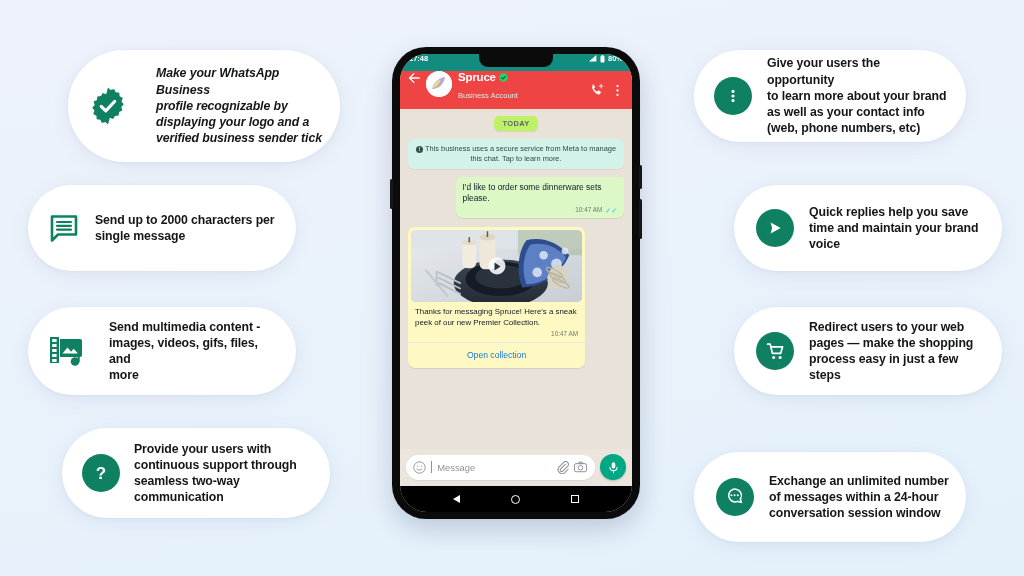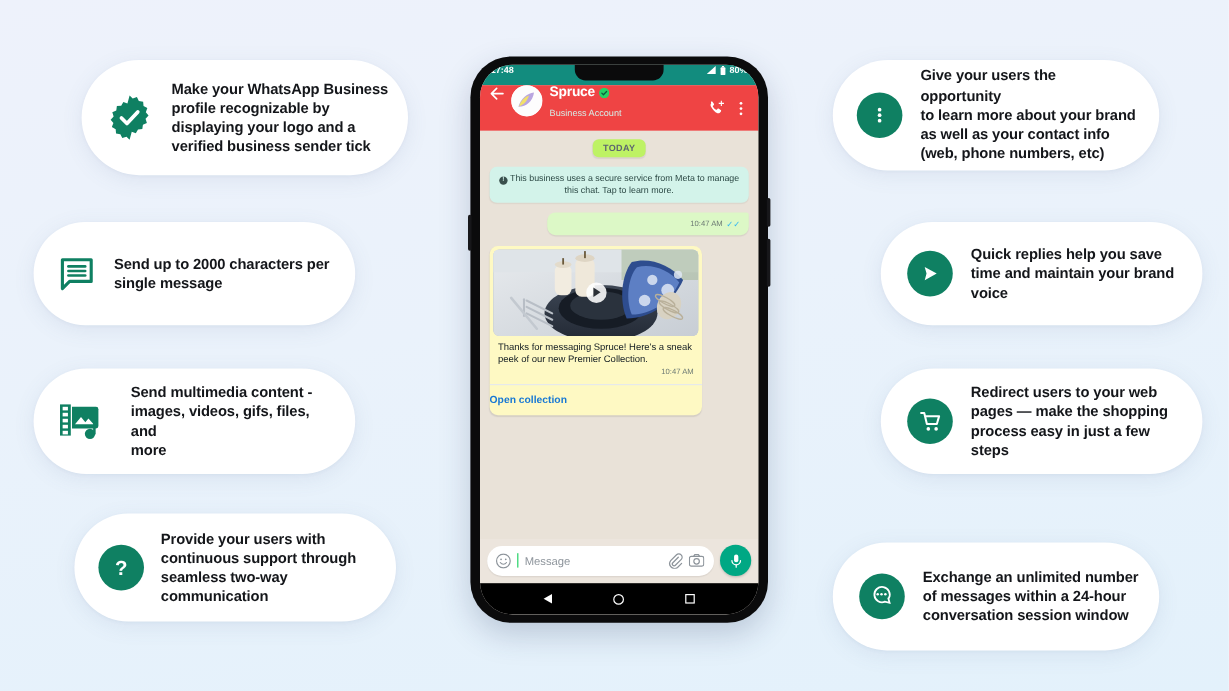--- a/index.html
+++ b/index.html
@@ -30,21 +30,21 @@
   .card .txt {
     font-size: 12.3px;
     line-height: 1.32;
     color: #14161a;
     font-weight: 600;
     letter-spacing: -0.1px;
     white-space: pre-line;
   }
 
   
-  #card-verified { left: 68px;  top: 50px;  width: 272px; height: 96px;  padding: 0 16px 0 20px; gap: 15px; }
+  #card-verified { left: 68px;  top: 50px;  width: 272px; height: 112px;  padding: 0 16px 0 20px; gap: 28px; font-style: italic; }
   #card-chars    { left: 28px;  top: 185px; width: 268px; height: 86px;  padding: 0 16px 0 20px; gap: 15px; }
   #card-media    { left: 28px;  top: 307px; width: 268px; height: 88px;  padding: 0 14px 0 20px; gap: 25px; }
   #card-support  { left: 62px;  top: 428px; width: 268px; height: 90px;  padding: 0 16px 0 20px; gap: 14px; }
   
   #card-profile  { left: 694px; top: 50px;  width: 272px; height: 92px;  padding: 0 16px 0 20px; gap: 15px; }
   #card-replies  { left: 734px; top: 185px; width: 268px; height: 86px;  padding: 0 16px 0 22px; gap: 15px; }
   #card-redirect { left: 734px; top: 307px; width: 268px; height: 88px;  padding: 0 14px 0 22px; gap: 15px; }
   #card-session  { left: 694px; top: 452px; width: 272px; height: 90px;  padding: 0 16px 0 22px; gap: 15px; }
 
   .circ {
@@ -162,21 +162,21 @@
     display:flex; align-items:center; justify-content:center;
   }
   .play:after{
     content:""; width:0;height:0;
     border-left:6px solid #2c3136; border-top:4px solid transparent; border-bottom:4px solid transparent;
     margin-left:2px;
   }
   .card-msg .body { padding: 5px 7px 3px 7px; font-size: 7.9px; line-height:1.35; color:#111b21; }
   .card-msg .divider { height:1px; background:#e6e9eb; margin: 1px 0 0 0; }
   .card-msg .cta {
-    color:#1778d4; font-size:8.6px; font-weight:700;
+    text-align:center; color:#1778d4; font-size:8.6px; font-weight:400;
     padding: 7px 0 8px 0;
   }
 
   
   #inputbar {
     flex: 0 0 auto; background:#ece5dd;
     padding: 5px 6px 6px 6px; display:flex; align-items:center; gap:5px;
   }
   #inputfield {
     flex:1 1 auto; height: 25px; background:#fff; border-radius: 14px;
@@ -385,20 +385,21 @@
     </div>
 
     <div id="chat-body">
       <div id="daypill">TODAY</div>
 
       <div id="notice">
         <span class="i">!</span><span>This business uses a secure service from Meta to manage this chat. Tap to learn more.</span>
       </div>
 
       <div class="bubble-out">
+        <div>I'd like to order some dinnerware sets please.</div>
         <div class="meta">
           <span class="time">10:47 AM</span>
           <span class="ticks">✓✓</span>
         </div>
       </div>
 
       <div class="card-msg">
         <div class="media">
           <svg width="100%" height="100%" viewBox="0 0 160 72" preserveAspectRatio="xMidYMid slice">
             <defs>

